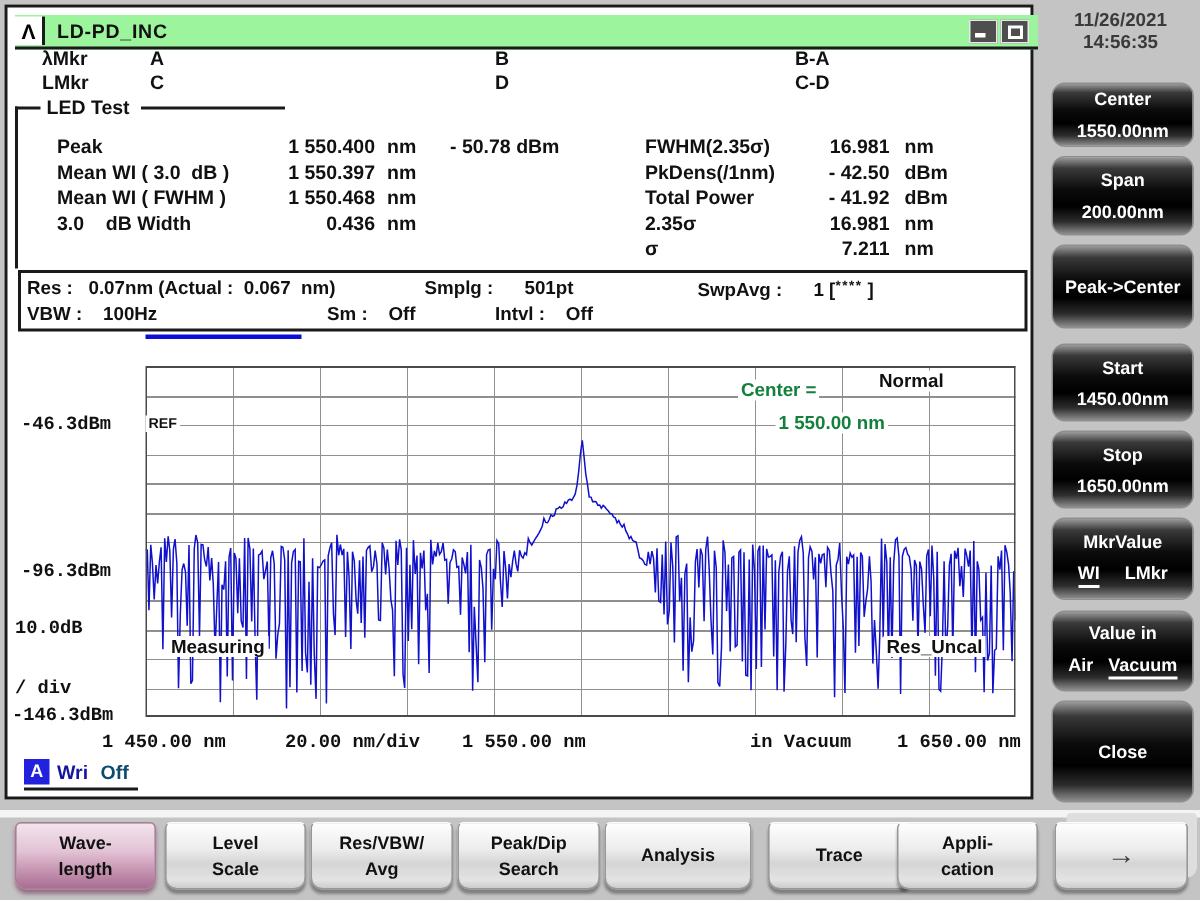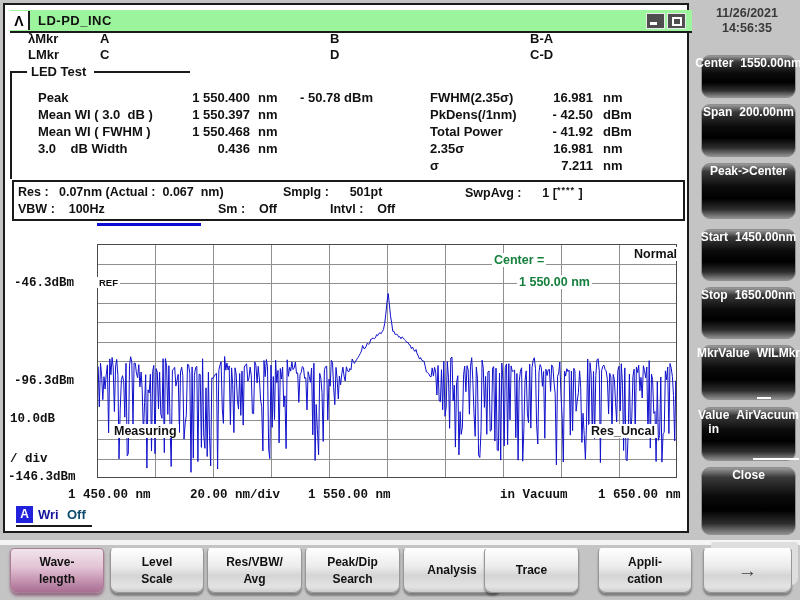--- a/index.html
+++ b/index.html
@@ -45,21 +45,21 @@
           color:#fff; font-size:12px; text-align:center; line-height:17px; }
   .twri { position:absolute; left:22px; top:1px; font-size:13px; color:#15159e; }
   .toff { position:absolute; left:51px; top:1px; font-size:13px; color:#0c4a6e; }
   .tund { position:absolute; left:0; top:19px; width:76px; height:2px; background:#1a1a1a; }
   
   #datetime { position:absolute; left:698px; top:6px; width:98px; text-align:center;
               font-size:12.5px; color:#3a3a3a; line-height:15px; }
   .softkey { position:absolute; left:701px; width:95px; border-radius:9px;
              border:1px solid #8f8f8f; color:#fff; font-size:12px; text-align:center;
              background:linear-gradient(180deg,#9a9a9a 0%,#3a3a3a 14%,#0b0b0b 42%,#000 64%,#2d2d2d 84%,#8d8d8d 100%);
-             display:flex; flex-direction:row; justify-content:center; gap:7px; cursor:default; }
+             display:flex; flex-direction:column; justify-content:center; gap:7px; cursor:default; }
   .softkey .opts { display:flex; justify-content:space-evenly; }
   .uline { border-bottom:2px solid #fff; padding-bottom:1px;text-align:right; }
   
   #whitestrip { position:absolute; left:0; top:540px; width:800px; height:5px; background:#f4f4f4; }
   .fnkey { position:absolute; top:548px; height:45px; border:1px solid #979797; border-top-color:#fdfdfd;
            border-radius:4px 4px 8px 8px; font-size:12px; text-align:center;
            background:linear-gradient(180deg,#fefefe 0%,#ececec 40%,#d5d5d5 62%,#e3e3e3 88%,#cccccc 100%);
            box-shadow:0 3px 2px rgba(0,0,0,0.35);
            display:flex; flex-direction:column; justify-content:center; line-height:17px; cursor:default; }
   .fnkey.sel { background:linear-gradient(180deg,#f1e4ec 0%,#e3c4d6 42%,#c795b2 72%,#a96e93 100%);
@@ -163,21 +163,21 @@
       <line x1="0" x2="580" y1="137.5" y2="137.5"></line>
       <line x1="0" x2="580" y1="156.5" y2="156.5"></line>
       <line x1="0" x2="580" y1="176.5" y2="176.5"></line>
       <line x1="0" x2="580" y1="195.5" y2="195.5"></line>
       <line x1="0" x2="580" y1="215.5" y2="215.5"></line>
       <line x1="0" x2="580" y1="234.5" y2="234.5"></line>
     </g>
     <polyline points="0.0,122.5 1.2,122.7 2.3,162.9 3.5,119.2 4.6,131.1 5.8,155.7 7.0,132.7 8.1,145.0 9.3,130.1 10.4,120.9 11.6,188.8 12.8,114.9 13.9,130.7 15.1,113.5 16.2,123.1 17.4,167.6 18.6,122.1 19.7,115.4 20.9,131.5 22.0,214.8 23.2,165.7 24.4,135.7 25.5,131.7 26.7,137.6 27.8,173.2 29.0,119.3 30.2,211.8 31.3,209.7 32.5,121.8 33.6,112.7 34.8,117.7 36.0,180.0 37.1,119.0 38.3,119.2 39.4,128.9 40.6,133.7 41.8,120.7 42.9,142.9 44.1,128.0 45.2,145.6 46.4,190.2 47.6,158.5 48.7,130.7 49.9,224.1 51.0,145.8 52.2,149.0 53.4,130.2 54.5,207.0 55.7,127.4 56.8,121.4 58.0,209.7 59.2,124.6 60.3,128.2 61.5,164.9 62.6,128.2 63.8,169.9 65.0,174.3 66.1,114.7 67.3,208.6 68.4,114.6 69.6,121.9 70.8,170.4 71.9,121.7 73.1,184.0 74.2,222.5 75.4,126.1 76.6,125.3 77.7,123.4 78.9,142.1 80.0,136.6 81.2,130.3 82.4,188.5 83.5,127.9 84.7,123.2 85.8,131.6 87.0,195.1 88.2,179.0 89.3,171.8 90.5,120.3 91.6,120.8 92.8,129.3 94.0,228.3 95.1,122.9 96.3,214.2 97.4,131.2 98.6,123.7 99.8,122.3 100.9,217.6 102.1,130.2 103.2,130.5 104.4,203.4 105.6,114.8 106.7,191.0 107.9,204.3 109.0,143.8 110.2,212.5 111.4,128.2 112.5,191.6 113.7,221.9 114.8,133.9 116.0,134.4 117.2,132.5 118.3,130.2 119.5,129.3 120.6,225.0 121.8,126.5 123.0,121.0 124.1,117.8 125.3,164.9 126.4,179.4 127.6,112.5 128.8,126.2 129.9,119.0 131.1,126.0 132.2,121.9 133.4,180.6 134.6,123.9 135.7,140.3 136.9,188.6 138.0,123.8 139.2,130.0 140.4,155.8 141.5,165.1 142.7,129.5 143.8,171.4 145.0,127.0 146.2,181.1 147.3,123.0 148.5,120.9 149.6,119.9 150.8,137.1 152.0,133.8 153.1,123.1 154.3,131.8 155.4,169.3 156.6,169.7 157.8,117.9 158.9,121.2 160.1,138.9 161.2,122.4 162.4,135.0 163.6,155.9 164.7,162.6 165.9,206.9 167.0,116.5 168.2,132.6 169.4,115.5 170.5,122.7 171.7,205.7 172.8,214.6 174.0,121.1 175.2,183.4 176.3,132.5 177.5,175.5 178.6,116.1 179.8,138.7 181.0,126.4 182.1,198.9 183.3,124.5 184.4,135.0 185.6,123.0 186.8,162.9 187.9,151.8 189.1,204.6 190.2,115.8 191.4,132.3 192.6,123.3 193.7,127.1 194.9,117.9 196.0,125.6 197.2,123.8 198.4,118.0 199.5,129.4 200.7,128.9 201.8,158.4 203.0,130.9 204.2,128.5 205.3,122.5 206.5,123.7 207.6,134.3 208.8,133.7 210.0,165.9 211.1,127.7 212.3,132.5 213.4,138.3 214.6,124.0 215.8,190.8 216.9,119.2 218.1,216.5 219.2,160.5 220.4,185.6 221.6,210.8 222.7,129.3 223.9,134.6 225.0,148.4 226.2,197.5 227.4,125.7 228.5,122.7 229.7,122.2 230.8,175.8 232.0,135.2 233.2,142.2 234.3,116.4 235.5,118.5 236.6,143.2 237.8,160.7 239.0,123.4 240.1,134.5 241.3,155.0 242.4,132.0 243.6,140.8 244.8,129.9 245.9,123.1 247.1,132.3 248.2,136.9 249.4,122.8 250.6,126.8 251.7,128.0 252.9,124.5 254.0,125.8 255.2,115.0 256.4,117.8 257.5,119.4 258.7,117.2 259.8,115.2 261.0,113.5 262.2,111.6 263.3,109.4 264.5,106.9 265.6,101.5 266.8,104.3 268.0,104.5 269.1,102.5 270.3,99.2 271.4,100.2 272.6,99.6 273.8,95.2 274.9,95.0 276.1,93.8 277.2,94.9 278.4,93.9 279.6,90.7 280.7,91.6 281.9,89.4 283.0,88.8 284.2,89.6 285.4,87.4 286.5,85.3 287.7,79.3 288.8,70.2 290.0,58.0 291.2,49.5 292.3,59.8 293.5,71.9 294.6,78.5 295.8,87.3 297.0,87.4 298.1,90.4 299.3,90.3 300.4,90.5 301.6,92.9 302.8,92.7 303.9,94.8 305.1,92.9 306.2,93.9 307.4,95.5 308.6,96.7 309.7,98.3 310.9,98.5 312.0,100.6 313.2,101.2 314.4,104.6 315.5,103.0 316.7,105.8 317.8,107.4 319.0,105.5 320.2,109.9 321.3,111.9 322.5,115.1 323.6,113.6 324.8,116.3 326.0,117.0 327.1,117.4 328.3,122.8 329.4,128.0 330.6,128.5 331.8,129.8 332.9,132.2 334.1,132.8 335.2,123.9 336.4,132.1 337.6,123.4 338.7,128.2 339.9,151.0 341.0,121.5 342.2,156.8 343.4,157.6 344.5,125.7 345.7,165.7 346.8,117.0 348.0,172.3 349.2,163.0 350.3,117.6 351.5,133.6 352.6,184.3 353.8,114.0 355.0,113.2 356.1,156.9 357.3,141.2 358.4,203.1 359.6,138.5 360.8,131.7 361.9,210.9 363.1,167.6 364.2,190.4 365.4,183.2 366.6,130.5 367.7,122.1 368.9,147.7 370.0,121.7 371.2,126.0 372.4,170.2 373.5,122.4 374.7,113.7 375.8,135.6 377.0,169.5 378.2,192.3 379.3,123.1 380.5,134.6 381.6,211.0 382.8,213.6 384.0,187.6 385.1,116.2 386.3,124.3 387.4,163.4 388.6,132.4 389.8,190.3 390.9,127.9 392.1,127.0 393.2,187.2 394.4,186.1 395.6,124.1 396.7,122.6 397.9,197.0 399.0,124.1 400.2,206.1 401.4,206.6 402.5,129.0 403.7,216.1 404.8,119.0 406.0,136.2 407.2,202.0 408.3,123.5 409.5,119.9 410.6,200.6 411.8,119.7 413.0,175.7 414.1,121.9 415.3,127.4 416.4,127.1 417.6,126.0 418.8,193.7 419.9,129.5 421.1,216.1 422.2,137.5 423.4,127.0 424.6,123.8 425.7,217.2 426.9,184.7 428.0,136.8 429.2,126.9 430.4,169.7 431.5,178.7 432.7,120.1 433.8,184.1 435.0,123.9 436.2,116.2 437.3,113.8 438.5,124.6 439.6,180.8 440.8,200.0 442.0,127.8 443.1,120.6 444.3,123.6 445.4,142.3 446.6,127.5 447.8,194.3 448.9,125.2 450.1,131.5 451.2,125.9 452.4,125.3 453.6,147.4 454.7,120.9 455.9,123.0 457.0,138.1 458.2,149.9 459.4,220.9 460.5,132.7 461.7,128.9 462.8,118.0 464.0,151.6 465.2,174.4 466.3,218.0 467.5,127.1 468.6,132.1 469.8,124.7 471.0,127.5 472.1,126.1 473.3,191.1 474.4,127.1 475.6,186.6 476.8,124.3 477.9,126.9 479.1,167.2 480.2,157.1 481.4,148.8 482.6,126.8 483.7,143.3 484.9,198.4 486.0,169.3 487.2,190.4 488.4,215.2 489.5,180.1 490.7,115.0 491.8,180.8 493.0,118.7 494.2,130.7 495.3,193.8 496.5,127.5 497.6,194.7 498.8,131.4 500.0,115.9 501.1,114.7 502.3,126.9 503.4,218.6 504.6,126.8 505.8,122.2 506.9,121.1 508.1,125.5 509.2,127.0 510.4,135.7 511.6,169.8 512.7,129.3 513.9,133.3 515.0,188.6 516.2,130.4 517.4,135.6 518.5,158.5 519.7,177.9 520.8,126.6 522.0,122.3 523.2,166.9 524.3,119.7 525.5,141.3 526.6,206.5 527.8,123.9 529.0,215.6 530.1,216.8 531.3,185.7 532.4,130.1 533.6,193.7 534.8,173.3 535.9,132.8 537.1,125.2 538.2,190.5 539.4,123.1 540.6,128.5 541.7,121.2 542.9,146.8 544.0,133.4 545.2,154.0 546.4,121.7 547.5,126.4 548.7,133.8 549.8,123.0 551.0,193.8 552.2,116.7 553.3,204.1 554.5,130.2 555.6,135.6 556.8,169.4 558.0,167.6 559.1,217.5 560.3,137.6 561.4,196.3 562.6,191.6 563.8,133.0 564.9,218.1 566.1,189.5 567.2,188.5 568.4,126.9 569.6,135.7 570.7,123.0 571.9,189.5 573.0,119.5 574.2,124.1 575.4,132.6 576.5,151.5 577.7,196.9 578.8,136.8 580.0,169.7" fill="none" stroke="#1111cc" stroke-width="1"></polyline>
     <rect x="0.5" y="0.5" width="579" height="233" fill="none" stroke="#4a4a4a" stroke-width="1.5" shape-rendering="crispEdges"></rect>
   </svg>
-<span class="chartlbl" style="left:632px;top:247px">Normal</span>
+<span class="chartlbl" style="left:584px;top:247px">Normal</span>
 <span class="chartlbl" style="left:97px;top:277px;font-size:9.5px">REF</span>
 <span class="chartlbl red" style="left:492px;top:253px">Center =</span>
 <span class="chartlbl red" style="left:517px;top:275px">1 550.00 nm</span>
 <span class="chartlbl" style="left:112px;top:424px">Measuring</span>
 <span class="chartlbl" style="left:589px;top:424px">Res_Uncal</span>
 
 <span class="axlbl" style="left:14px;top:276px">-46.3dBm</span>
 <span class="axlbl" style="left:14px;top:374px">-96.3dBm</span>
 <span class="axlbl" style="left:10px;top:412px">10.0dB</span>
 <span class="axlbl" style="left:10px;top:452px">/ div</span>
@@ -251,21 +251,21 @@
   <span>Res/VBW/</span>
   <span>Avg</span>
 </div>
 <div class="fnkey" style="left:305px;width:95px">
   <span>Peak/Dip</span>
   <span>Search</span>
 </div>
 <div class="fnkey" style="left:403px;width:98px">
   <span>Analysis</span>
 </div>
-<div class="fnkey" style="left:484px;width:95px">
+<div class="fnkey" style="left:512px;width:95px">
   <span>Trace</span>
 </div>
 <div class="fnkey" style="left:598px;width:94px">
   <span>Appli-</span>
   <span>cation</span>
 </div>
 <div class="fnkey arrow" style="left:703px;width:89px">
   <span>→</span>
 </div>
 

